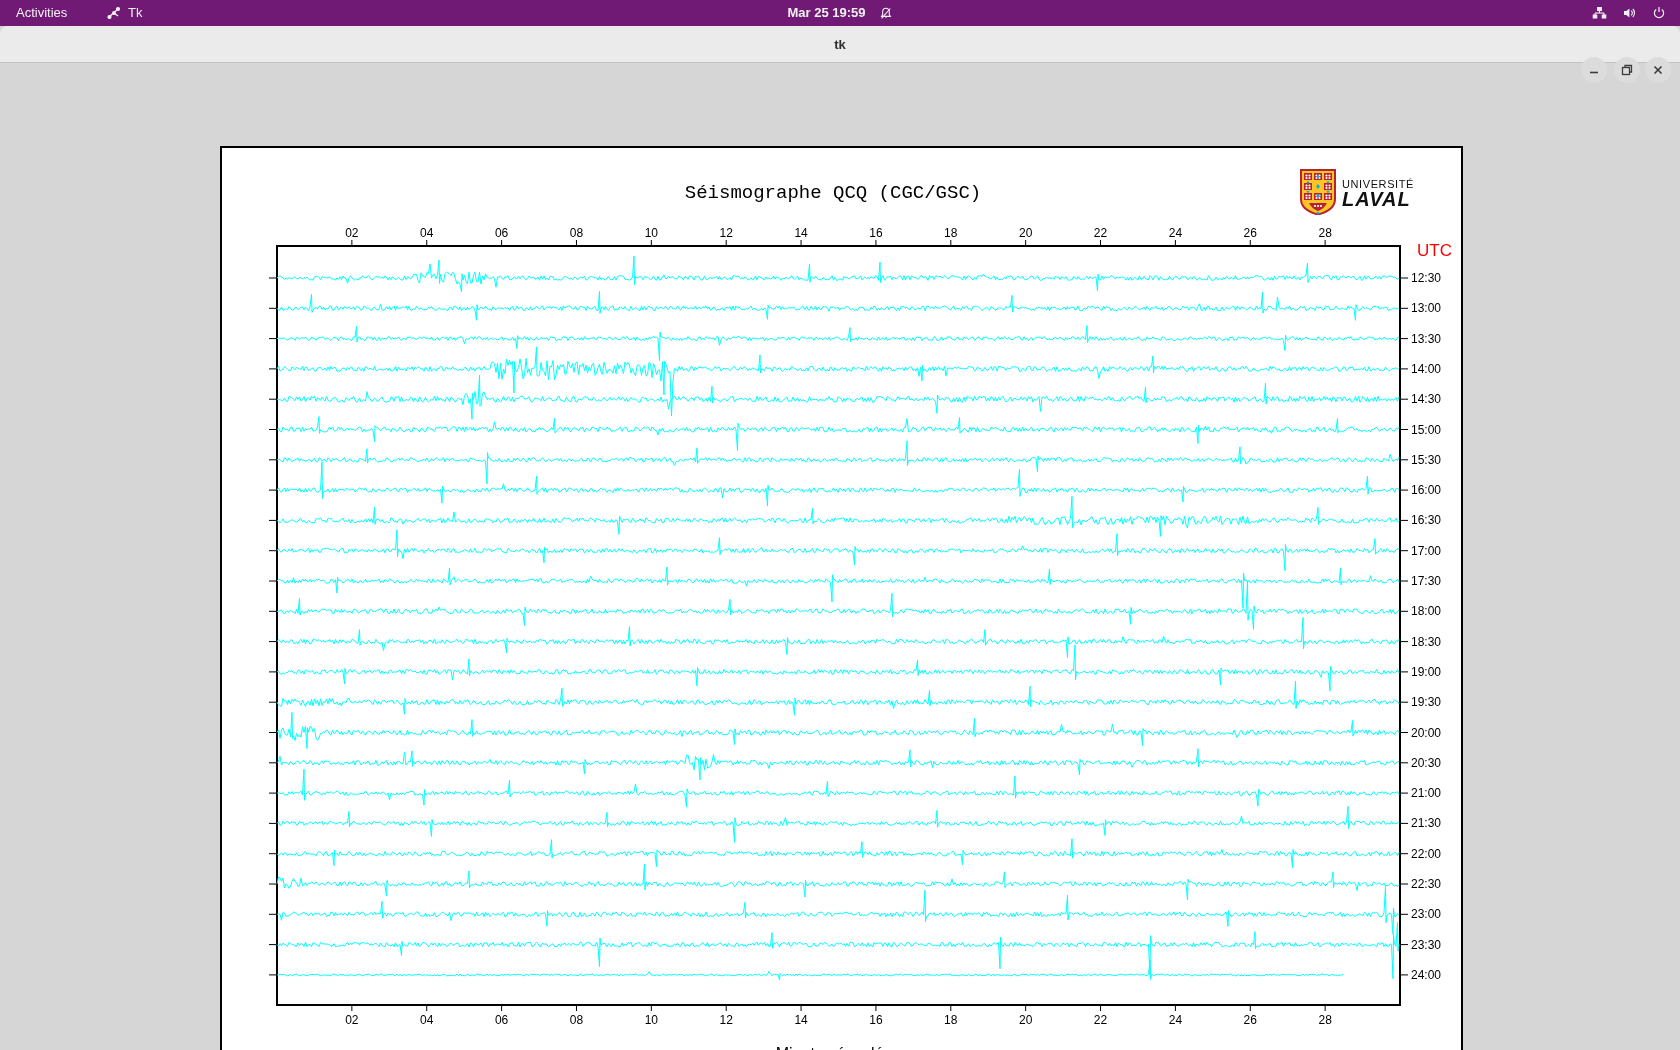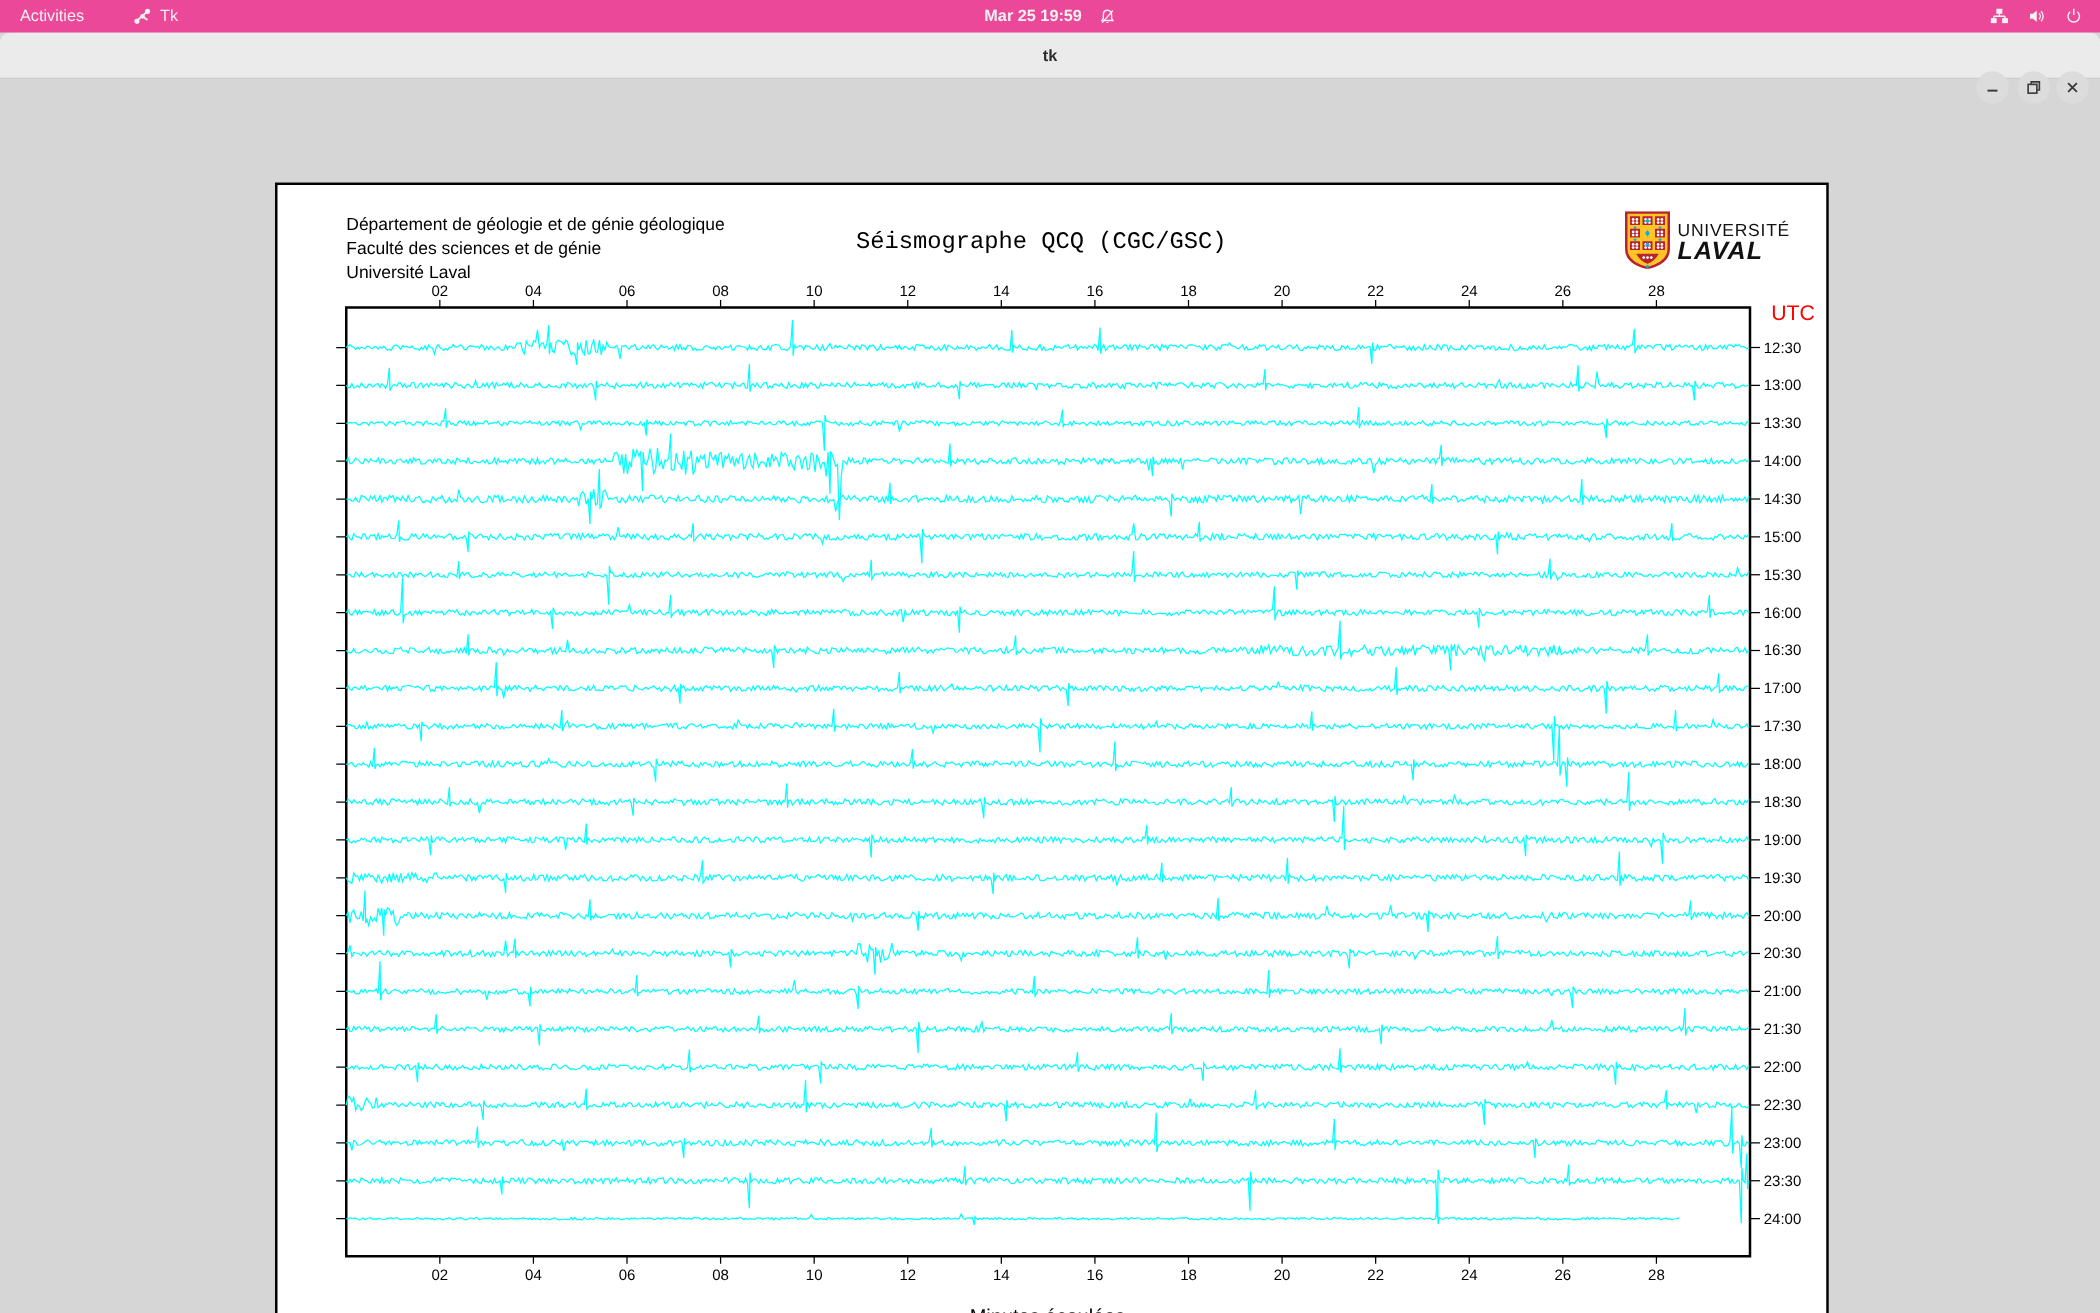--- a/index.html
+++ b/index.html
@@ -1,21 +1,21 @@
 <!DOCTYPE html>
 <html><head>
 <meta charset="utf-8">
 <style>
   * { margin:0; padding:0; box-sizing:border-box; }
   html,body { width:1680px; height:1050px; overflow:hidden; background:#d6d6d6;
               font-family:"Liberation Sans", sans-serif; }
 
   
   .topbar { position:absolute; left:0; top:0; width:1680px; height:26px;
-            background:#ec4899; color:#f2f2f2; font-size:13px; z-index:50; }
+            background:#701a75; color:#f2f2f2; font-size:13px; z-index:50; }
   .topbar .activities { position:absolute; left:16px; top:0; height:26px; line-height:26px; }
   .topbar .appgroup  { position:absolute; left:107px; top:0; height:26px; line-height:26px;
                        display:flex; align-items:center; gap:7px; }
   .topbar .clockgroup{ position:absolute; left:840px; top:0; height:26px; transform:translateX(-50%);
                        display:flex; align-items:center; gap:14px;text-align:center; }
   .topbar .clock { line-height:26px; font-weight:bold; }
   .topbar .right { position:absolute; right:14px; top:0; height:26px;
                    display:flex; align-items:center; gap:15px; }
   .tb-icon { display:inline-flex; align-items:center; justify-content:center; }
 
@@ -36,21 +36,21 @@
   .canvas { position:absolute; left:220px; top:83px; width:1243px; height:961px;
             background:#ffffff; border:2px solid #000; }
   .dept { position:absolute; left:55px; top:22px; font-size:14px; color:#000; line-height:19px; }
   .plot-title { position:absolute; left:611px; top:34px; transform:translateX(-50%);
                 font-size:19px; color:#000; white-space:nowrap;font-family:Liberation Mono, monospace; }
   .xlabel { position:absolute; left:616px; top:897px; transform:translateX(-50%);
             font-size:16px; color:#000; white-space:nowrap; }
   .utc { position:absolute; left:1195px; top:93px; font-size:17px; color:#ff0000; }
 
   .logo { position:absolute; left:1078px; top:21px; display:flex; align-items:center; gap:6px; }
-  .logo-text .l1 { font-size:14px; letter-spacing:0.6px; color:#111; }
+  .logo-text .l1 { font-size:11px; letter-spacing:0.6px; color:#111; }
   .logo-text .l2 { font-size:20px; font-weight:bold; letter-spacing:1px; color:#111; margin-top:-2px;font-style:italic; }
 
   .plot-svg { position:absolute; left:0; top:0; }
 </style>
 </head>
 <body>
 
 <div class="topbar">
   <div class="activities">Activities</div>
 
@@ -130,25 +130,20 @@
         <line x1="2.5" y1="2.5" x2="9.5" y2="9.5"></line>
         <line x1="9.5" y1="2.5" x2="2.5" y2="9.5"></line>
       </g>
     </svg>
   </div>
 </div>
 
 <div class="window">
   <div class="canvas">
 
-    <div class="dept">
-      <div>Département de géologie et de génie géologique</div>
-      <div>Faculté des sciences et de génie</div>
-      <div>Université Laval</div>
-    </div>
 
     <div class="plot-title">Séismographe QCQ (CGC/GSC)</div>
 
     <div class="logo">
       <span>
         <svg width="36" height="46" viewBox="0 0 36 46">
           <path d="M1 1 H35 V30 C35 38 28 43 18 45.5 C8 43 1 38 1 30 Z" fill="#ffc425" stroke="#b8232f" stroke-width="2"></path>
           <g fill="#b8232f">
             <rect x="4" y="4" width="8" height="7"></rect>
               <rect x="14" y="4" width="8" height="7"></rect>

